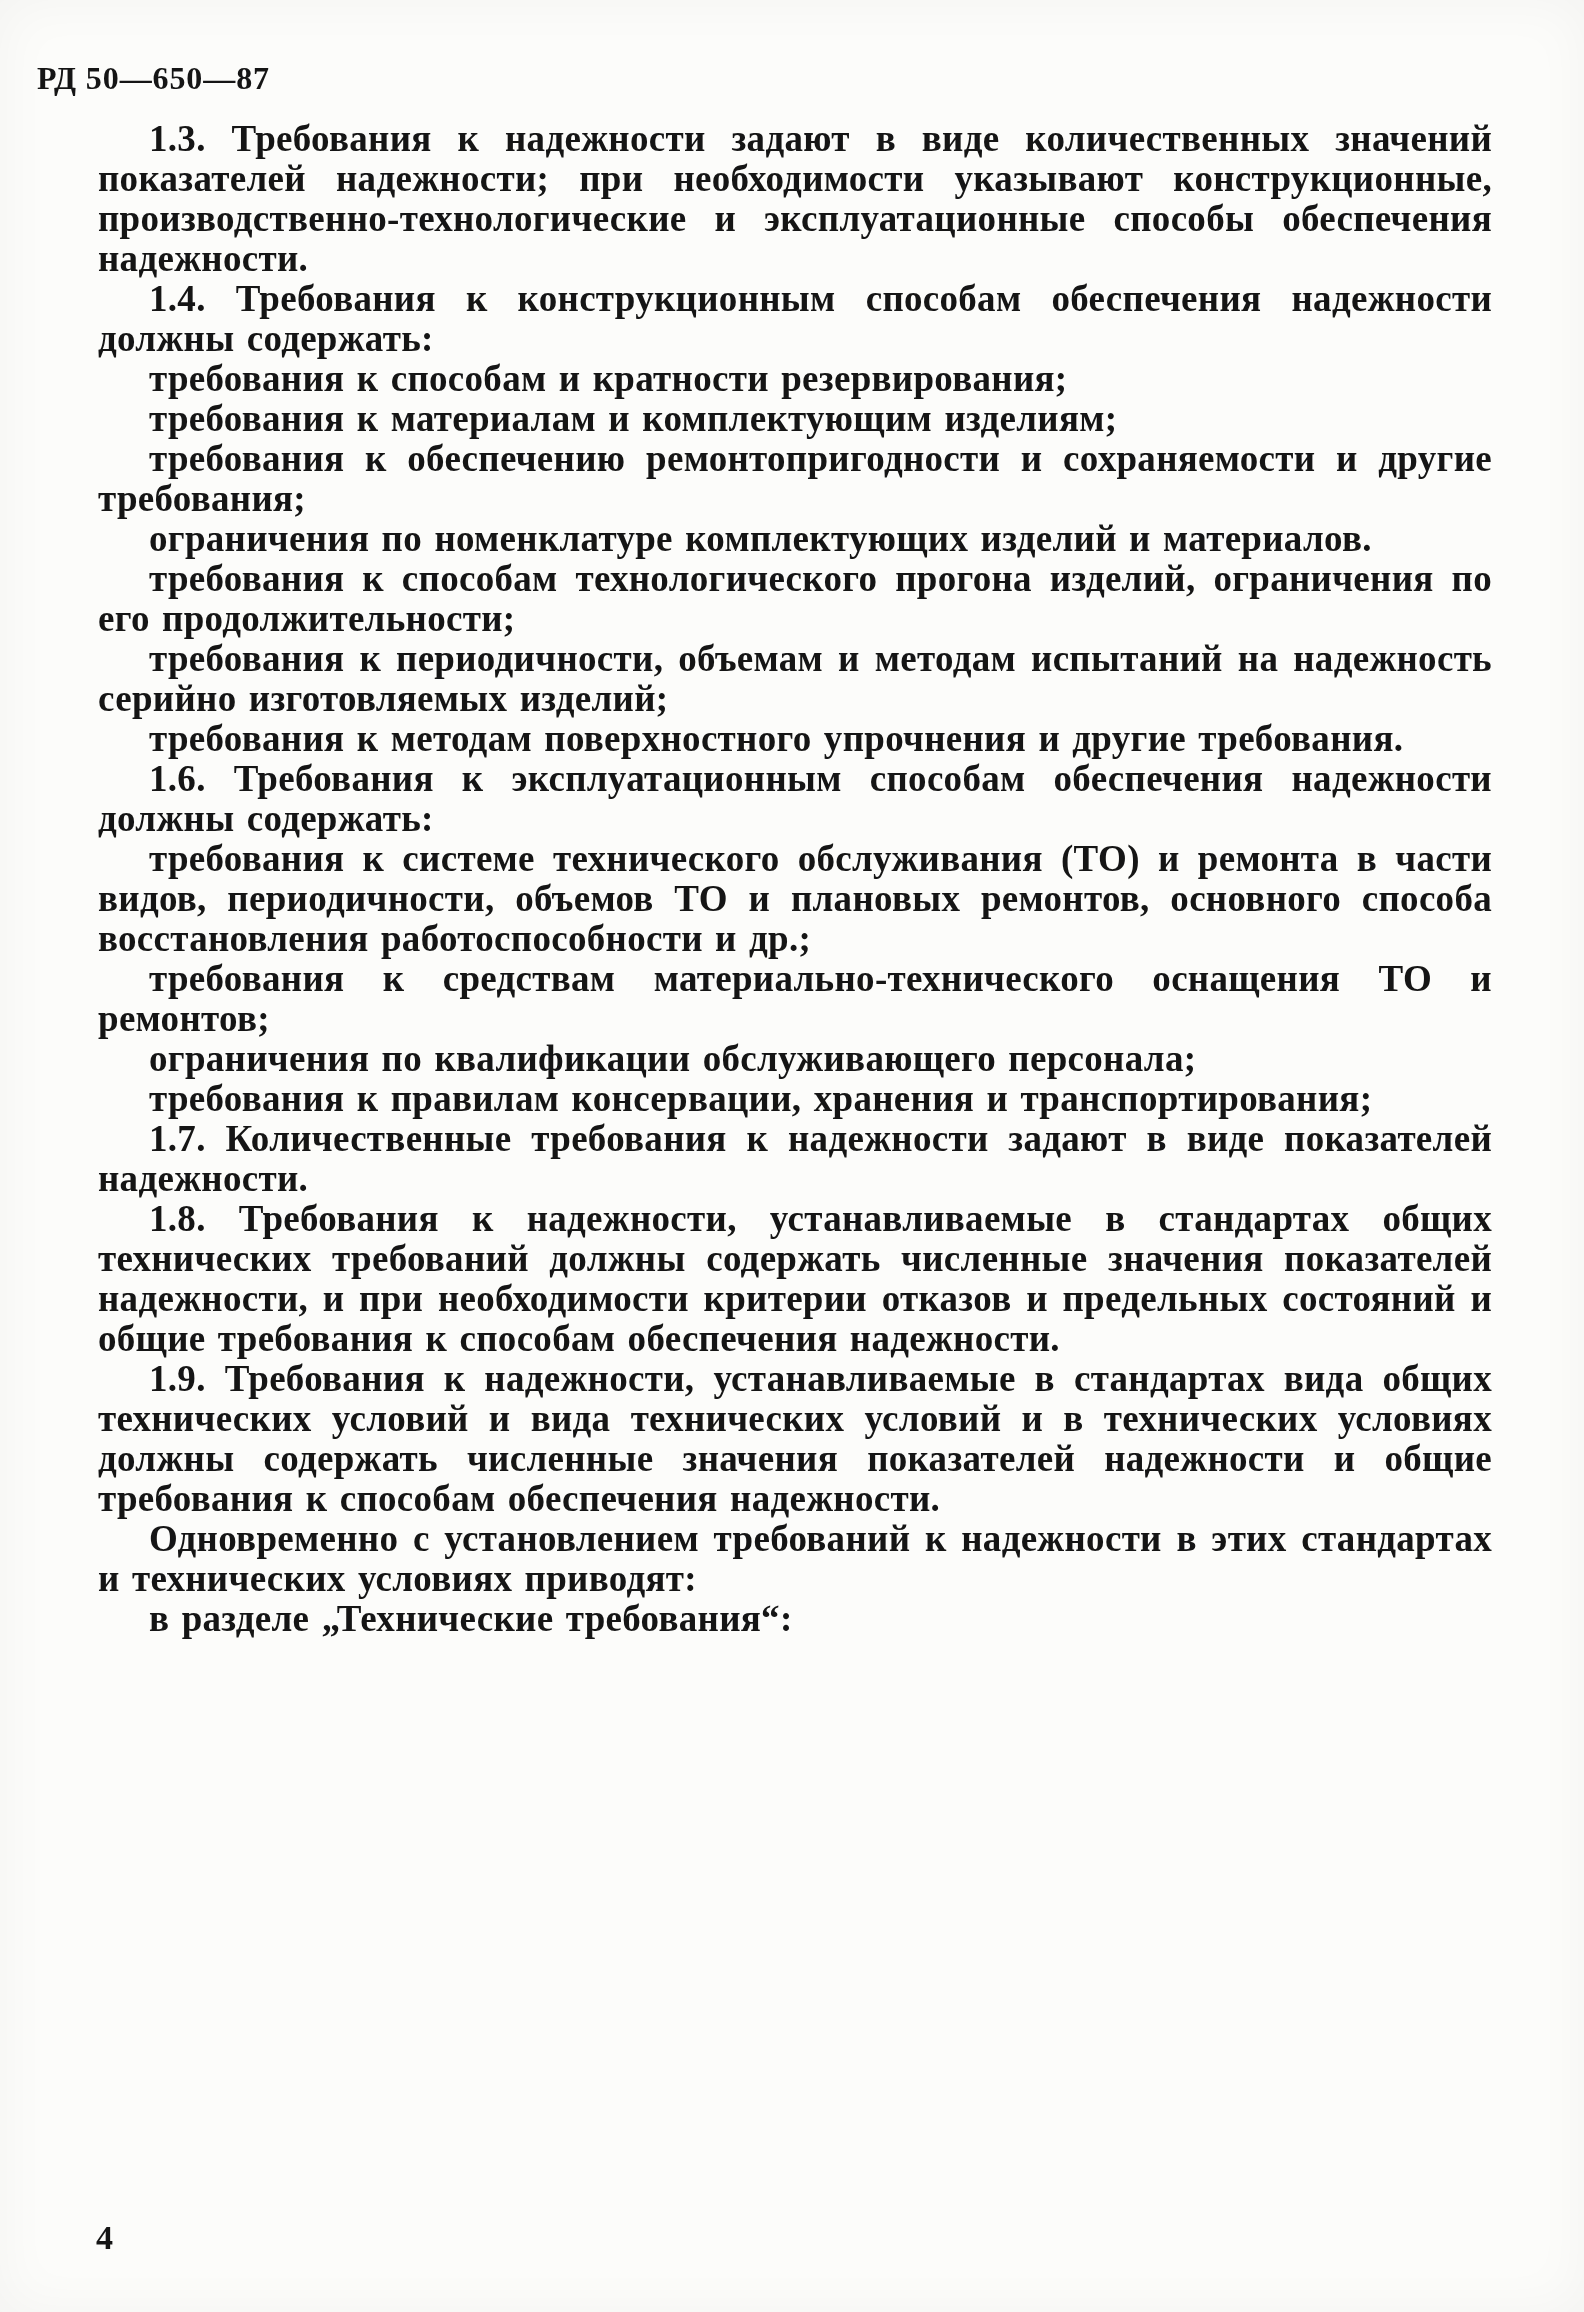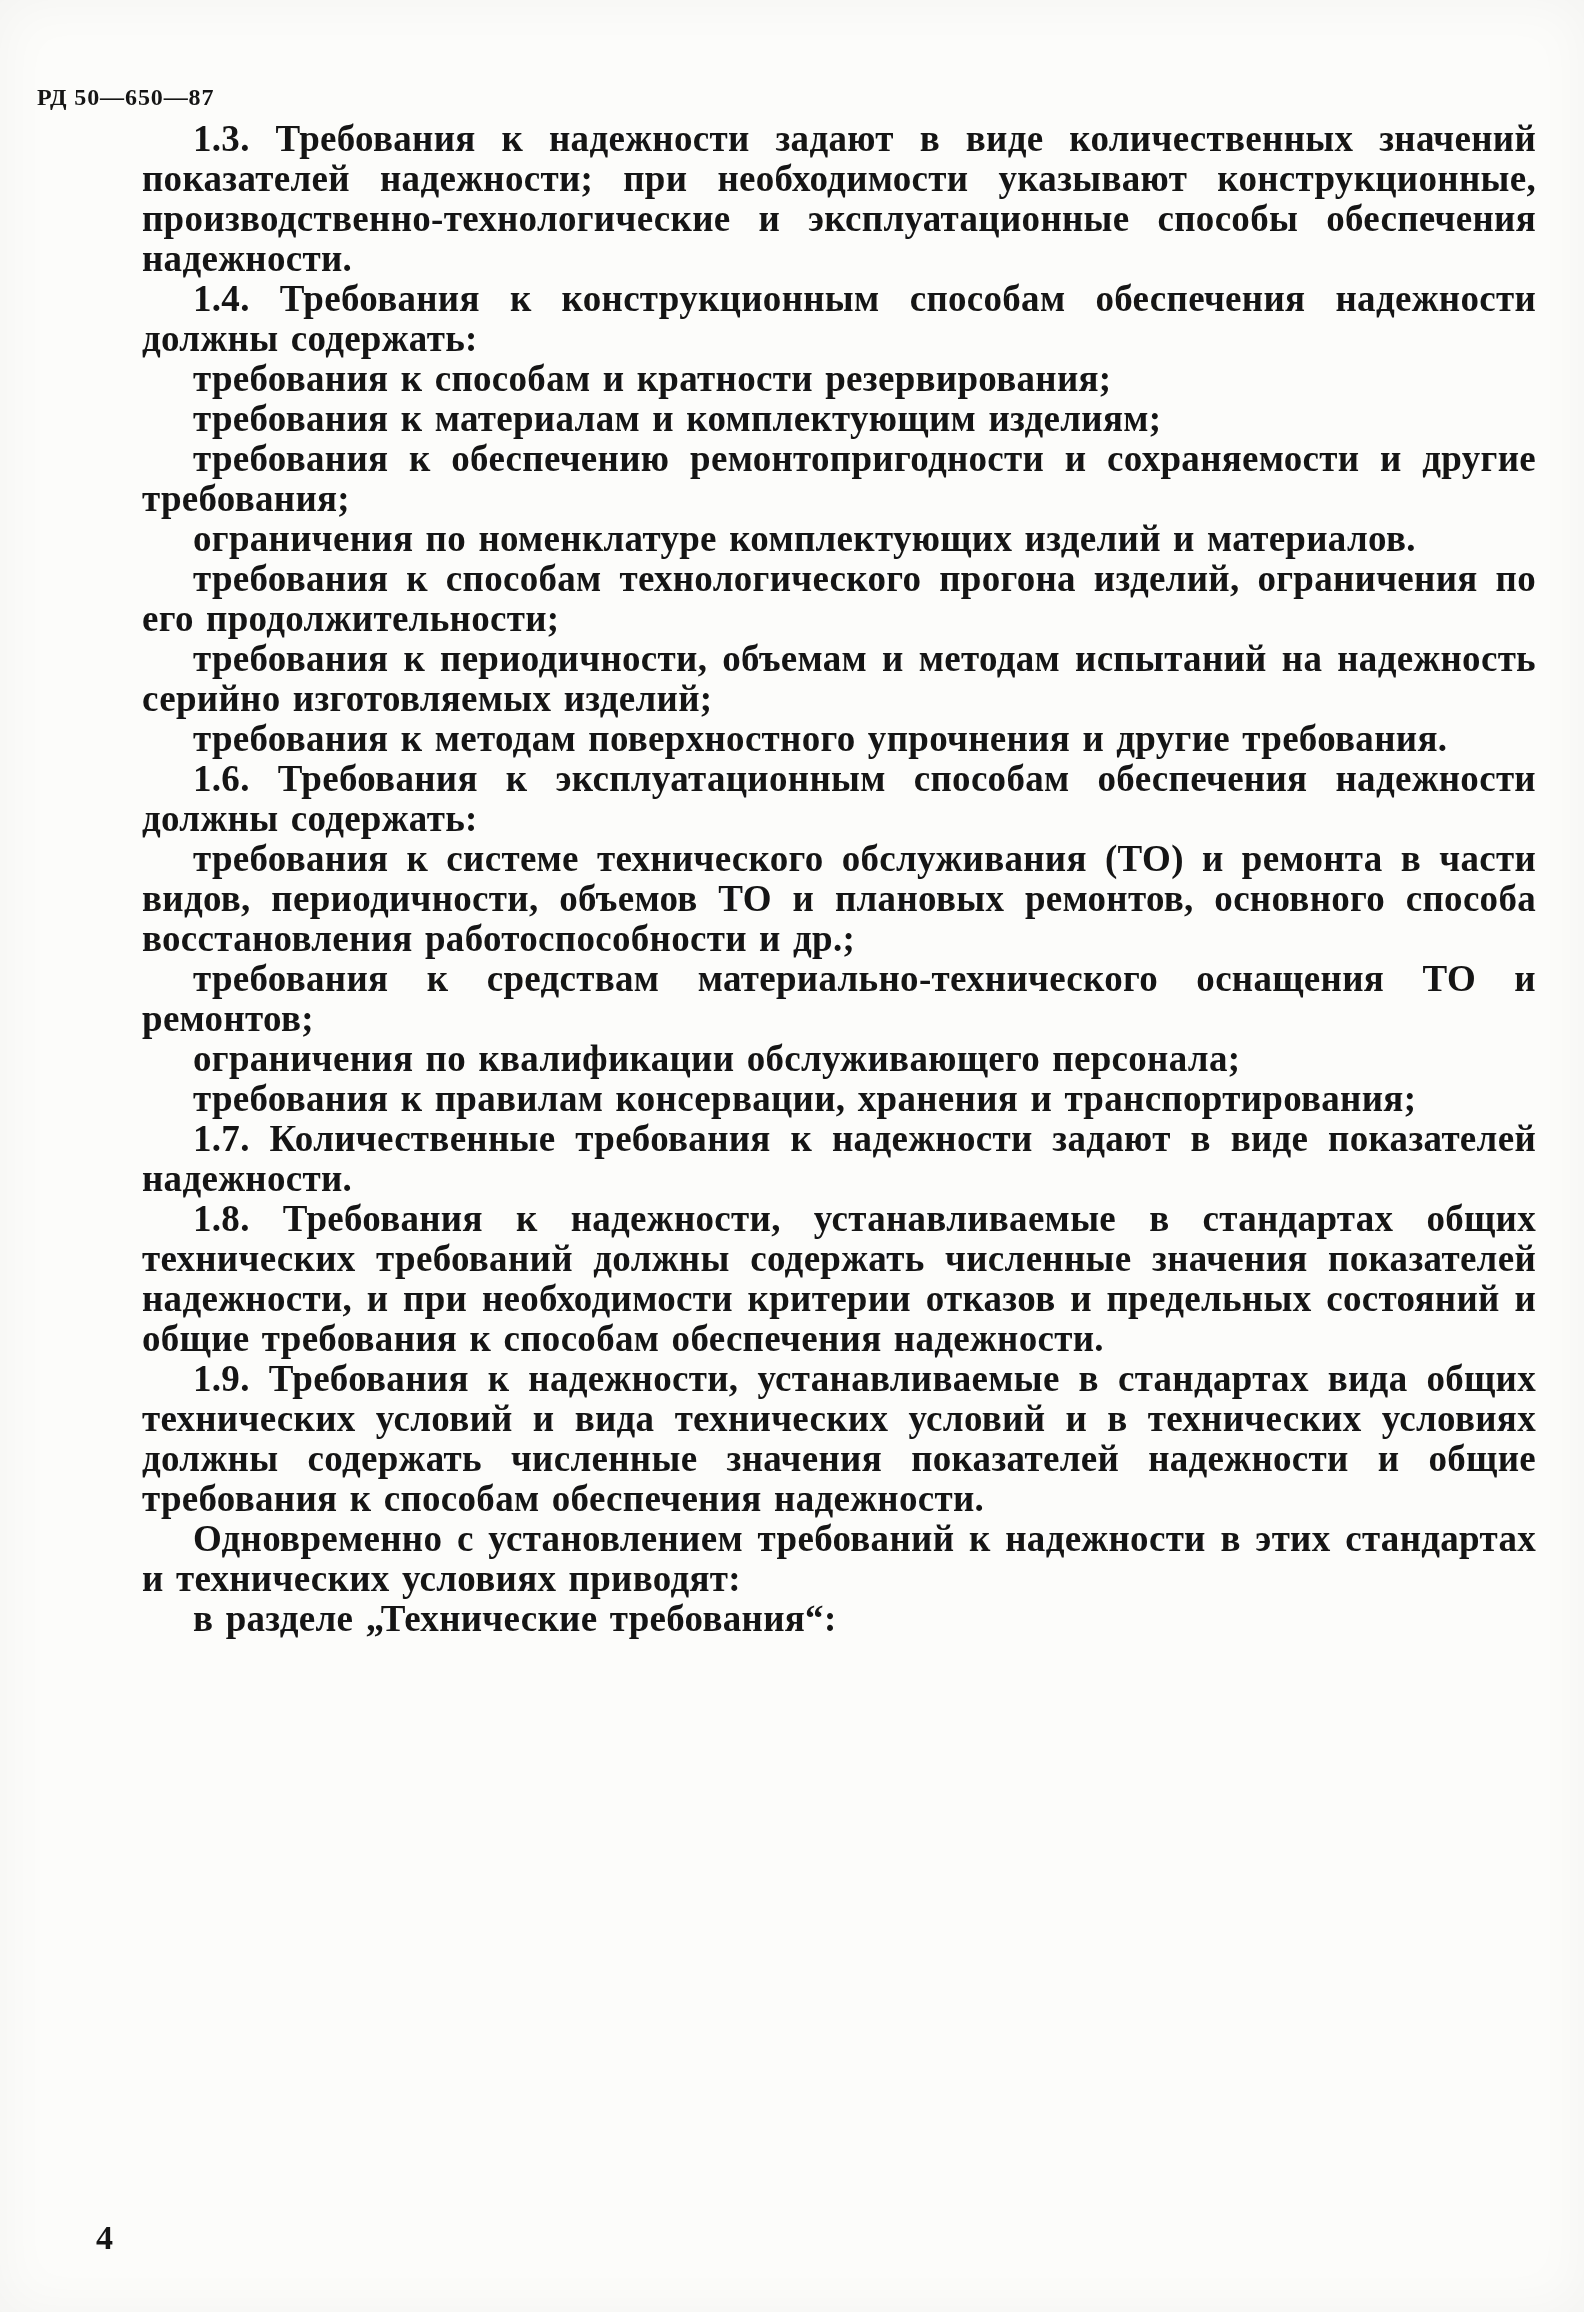--- a/index.html
+++ b/index.html
@@ -14,37 +14,36 @@
     margin: 0 auto;
     background: #fcfcfa;
     color: #151515;
     font-family: "Liberation Serif", "DejaVu Serif", serif;
     font-weight: 700;
     overflow: hidden;
     box-shadow: inset 0 0 56px rgba(0,0,0,0.04);
   }
   .doc-header {
     position: absolute;
-    top: 84px;
+    top: 60px;
     left: 37px;
-    font-size: 24px;
+    font-size: 32px;
     letter-spacing: 0.9px;
     white-space: nowrap;
   }
   .doc-body {
     position: absolute;
     top: 119px;
     left: 98px;
     width: 1394px;
     font-size: 37px;
     line-height: 40px;
     letter-spacing: 0.3px;
     word-spacing: 2.8px;
     text-align: justify;
-    margin-left: 44px;
   }
   .para {
     margin: 0;
     text-indent: 51px;
   }
   .page-number {
     position: absolute;
     left: 96px;
     top: 2219px;
     font-size: 34px;

